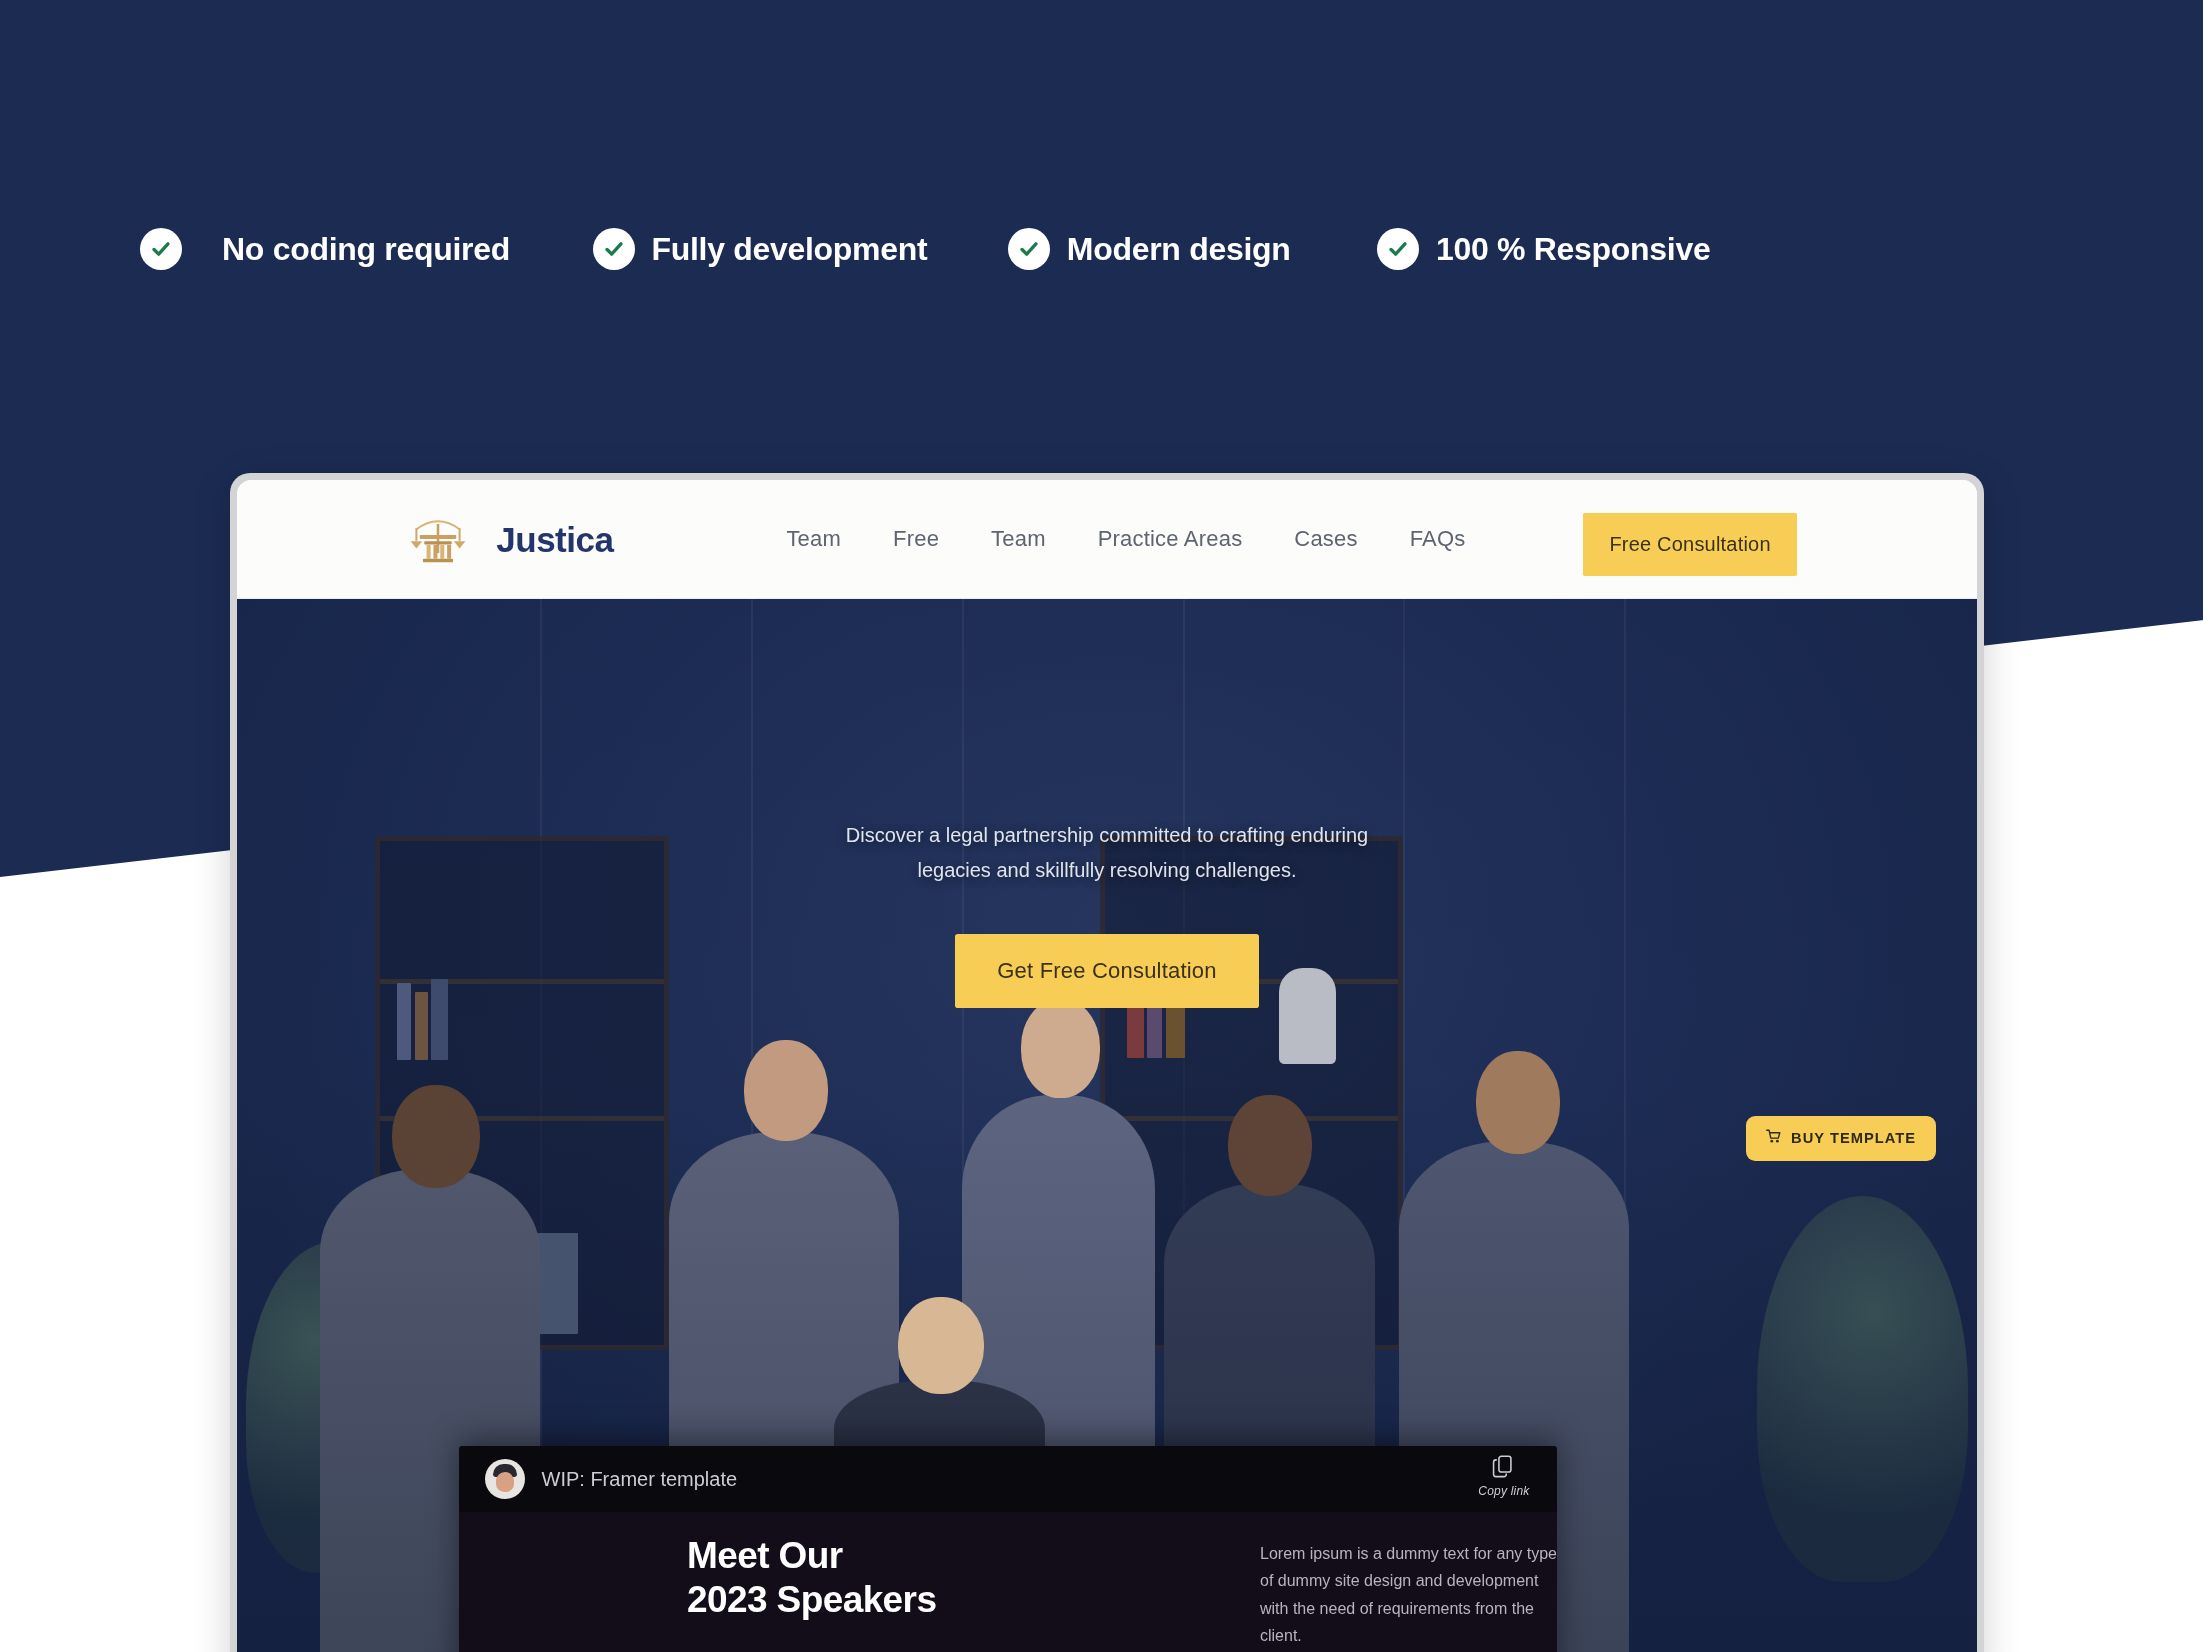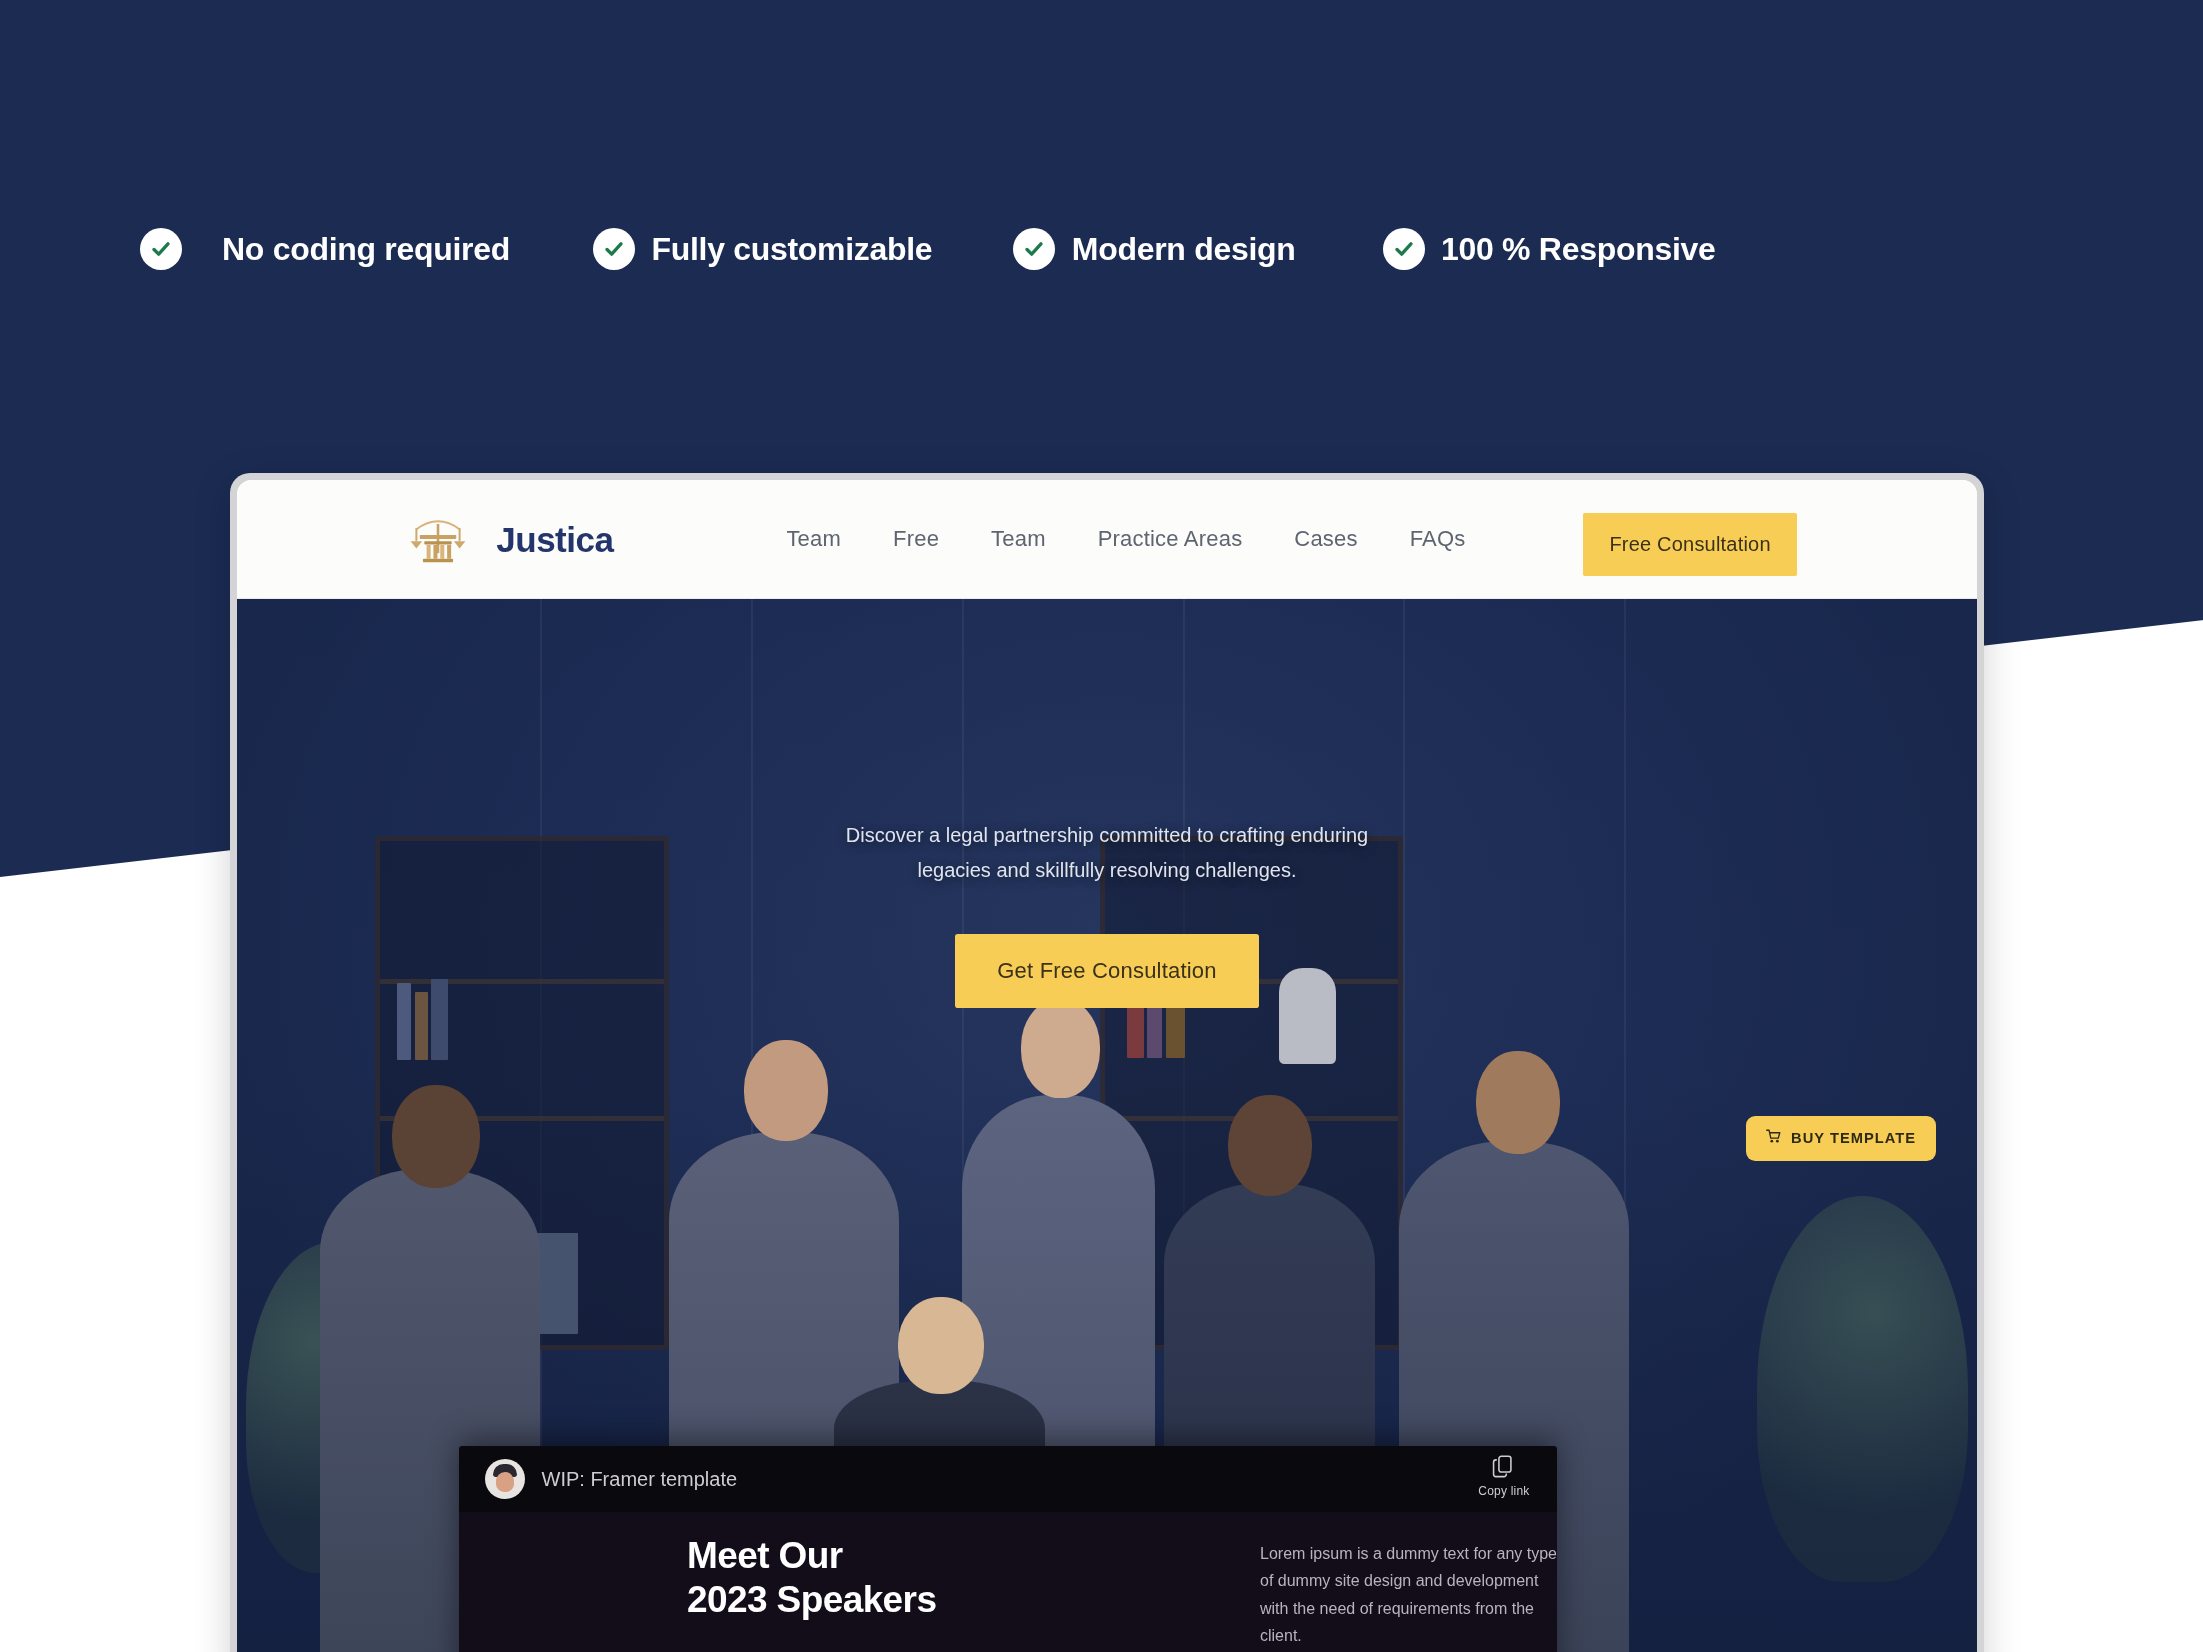--- a/index.html
+++ b/index.html
@@ -146,21 +146,21 @@
   }
   #overlay-avatar .av-face{
     position:absolute; left:11px; top:13px; width:18.4px; height:20px;
     background:#d9a183; border-radius:9.2px 9.2px 8.3px 8.3px;
   }
   #overlay-title{ color:#cfcbd4; font-size:20px; margin-left:16.5px; white-space:nowrap; }
   #copy-link{
     position:absolute; right:27.5px; top:7.3px; text-align:center; color:#cfcbd4;
   }
   #copy-link .ci{ display:block; }
-  #copy-link .cl{ font-size:12px; margin-top:1.8px; letter-spacing:0.2px; }
+  #copy-link .cl{ font-size:12px; margin-top:1.8px; letter-spacing:0.2px;font-style:italic; }
 
   #overlay-body{ position:relative; height:184px; padding:24px 0 0 0; }
   #speakers-head{
     position:absolute; left:228px; top:22px;
     color:#ffffff; font-size:37px; font-weight:800; line-height:1.18;
     letter-spacing:-0.6px;
   }
   #speakers-copy{
     position:absolute; left:801px; top:27.5px; width:303px;
     color:#b9b3c0; font-size:16px; line-height:1.72;
@@ -189,21 +189,21 @@
     </span>
     <span class="feature-label">No coding required</span>
   </div>
 
   <div class="feature-item">
     <span class="check-icon">
       <svg width="26" height="26" viewBox="0 0 28 28">
           <path d="M6.5 14.5 L11.5 19.5 L21.5 8.5" fill="none" stroke="#1d7a4c" stroke-width="3.6" stroke-linecap="round" stroke-linejoin="round"></path>
         </svg>
     </span>
-    <span class="feature-label">Fully customizable</span>
+    <span class="feature-label">Fully development</span>
   </div>
 
   <div class="feature-item">
     <span class="check-icon">
       <svg width="26" height="26" viewBox="0 0 28 28">
           <path d="M6.5 14.5 L11.5 19.5 L21.5 8.5" fill="none" stroke="#1d7a4c" stroke-width="3.6" stroke-linecap="round" stroke-linejoin="round"></path>
         </svg>
     </span>
     <span class="feature-label">Modern design</span>
   </div>

